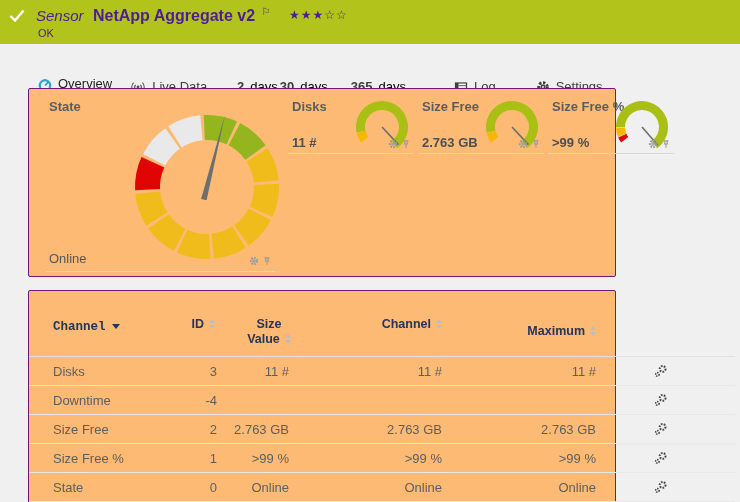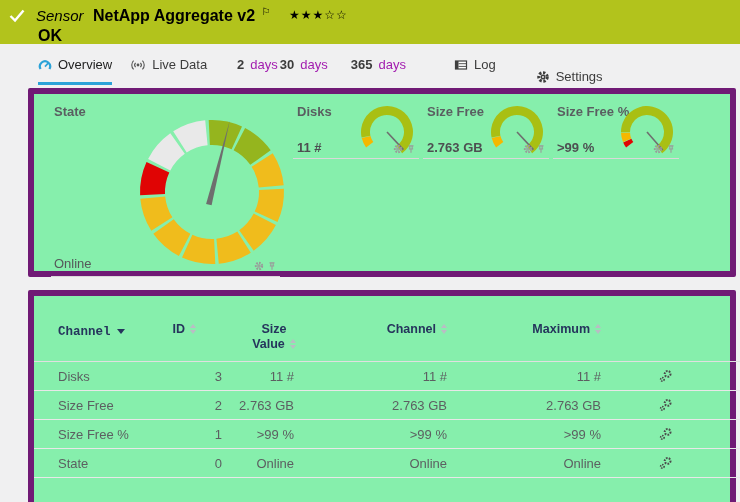--- a/index.html
+++ b/index.html
@@ -6,45 +6,45 @@
   html,body { width:740px; height:502px; overflow:hidden; }
   body {
     font-family:"Liberation Sans", sans-serif;
     background:#f0f0f1;
     position:relative;
     color:#444;
   }
   
   .hdr {
     position:absolute; left:0; top:0; width:740px; height:44px;
-    background:#b2c31c; color:#000000;
+    background:#b2c31c; color:#4c1d95;
   }
   .hdr .check { position:absolute; left:9px; top:9px; }
   .hdr .line1 { position:absolute; left:36px; top:6px; white-space:nowrap; }
   .hdr .sensor-type { font-style:italic; font-size:15px; }
   .hdr .title { font-weight:bold; font-size:16px; margin-left:5px; }
   .hdr .flag { font-size:10px; vertical-align:super; margin-left:2px; }
   .hdr .stars { font-size:12px; letter-spacing:1px; margin-left:14px; vertical-align:2px; }
-  .hdr .status { position:absolute; left:38px; top:27px; font-size:16px; font-weight:bold; }
-  
-  .tabbar { position:absolute; left:0; top:44px; width:740px; height:60px; display:flex; align-items:flex-start; padding-top:13px; }
+  .hdr .status { position:absolute; left:38px; top:27px; font-size:11px; font-weight:normal; }
+  
+  .tabbar { position:absolute; left:0; top:44px; width:740px; height:60px; display:flex; align-items:flex-end; padding-top:13px; }
   .tab { display:flex; align-items:center; gap:6px; font-size:13px; color:#3c3c3c; cursor:pointer; padding-bottom:10px; white-space:nowrap; }
   .tab .num { font-weight:bold; }
-  .tab .suffix { color:#a21caf; }
+  .tab .suffix { color:#000000; }
   .tab.active { border-bottom:3px solid #2ba2d8; color:#222; }
   .tab:nth-child(1){ margin-left:38px; }
   .tab:nth-child(2){ margin-left:18px; }
   .tab:nth-child(3){ margin-left:30px; }
   .tab:nth-child(4){ margin-left:2px; }
   .tab:nth-child(5){ margin-left:23px; }
   .tab:nth-child(6){ margin-left:48px; }
   .tab:nth-child(7){ margin-left:40px;margin-top:12px; }
   .tab:nth-child(8){ margin-left:30px; }
   
-  .panel { position:absolute; left:28px; width:708px; background:#86efac; border:6px solid #701a75; border-radius:2px; }
+  .panel { position:absolute; left:28px; width:588px; background:#fdba74; border:1px solid #701a75; border-radius:2px; }
   .panel-gauges { top:88px; height:189px; }
   .panel-table  { top:290px; height:240px; }
   .glabel { font-size:13px; font-weight:bold; color:#5a5e61; }
   .gvalue { font-size:13px; font-weight:bold; color:#4d4f51; }
   
   .state-cell { position:absolute; left:0; top:0; width:255px; height:189px; }
   .state-cell .glabel { position:absolute; left:20px; top:10px; }
   .state-cell svg.big { position:absolute; left:98px; top:16px; }
   .state-cell .gvalue { position:absolute; left:20px; top:162px; font-weight:normal; font-size:13px; color:#55585a; }
   .state-cell .rule { position:absolute; left:17px; top:182px; width:229px; height:1px; background:#d9d9d9; }
@@ -55,24 +55,24 @@
   .mini .glabel { position:absolute; left:8px; top:10px; }
   .mini svg.msvg { position:absolute; left:66px; top:4px; }
   .mini .gvalue { position:absolute; left:8px; top:46px; }
   .mini .rule { position:absolute; left:4px; top:64px; width:126px; height:1px; background:#d9d9d9; }
   .mini .cell-icons { left:104px; top:50px; }
   
   .tbl { position:absolute; left:0; top:0; width:706px; }
   .thead { position:relative; height:66px; border-bottom:1px solid #e0e0e0; }
   .th { position:absolute; font-size:12.5px; font-weight:bold; color:#25355c; white-space:nowrap; }
   .th-channel { left:24px; top:29px;font-family:Liberation Mono, monospace; }
-  .th-id   { top:26px; right:544px;text-align:right; }
+  .th-id   { top:26px; right:520px;text-align:right; }
   .th-last { top:26px; right:434px; width:64px; text-align:center; line-height:15px; }
   .th-min  { top:26px; right:293px; }
-  .th-max  { top:26px; right:139px; }
+  .th-max  { top:33px; right:139px; }
   .caret { display:inline-block; width:0; height:0; border-left:4px solid transparent; border-right:4px solid transparent; border-top:5px solid #25355c; margin-left:6px; vertical-align:1px; }
   .sort { display:inline-block; margin-left:5px; vertical-align:-1px; }
   .sort i { display:block; width:0; height:0; border-left:3.5px solid transparent; border-right:3.5px solid transparent; }
   .sort .up { border-bottom:4px solid #b9bdc4; margin-bottom:2px; }
   .sort .down { border-top:4px solid #b9bdc4; }
   .trow { position:relative; height:29px; border-bottom:1px solid #e8e8e8; }
   .trow span { position:absolute; top:7px; font-size:13px; color:#5c5f61; white-space:nowrap; }
   .c-channel { left:24px; }
   .c-id   { right:518px; }
   .c-last { right:446px; }
@@ -261,20 +261,31 @@
           <span class="c-id">3</span>
           <span class="c-last">11 #</span>
           <span class="c-min">11 #</span>
           <span class="c-max">11 #</span>
           <span class="c-tools iconbtn"><svg width="14" height="14" viewBox="0 0 14 14">
               <circle cx="8.6" cy="4.9" r="2.9" fill="none" stroke="#4a4a4a" stroke-width="2" stroke-dasharray="1.7 1.2"></circle>
               <circle cx="3.4" cy="10.4" r="1.7" fill="none" stroke="#4a4a4a" stroke-width="1.7" stroke-dasharray="1.3 1"></circle>
             </svg></span>
         </div>
         <div class="trow">
+          <span class="c-channel">Downtime</span>
+          <span class="c-id">-4</span>
+          <span class="c-last"></span>
+          <span class="c-min"></span>
+          <span class="c-max"></span>
+          <span class="c-tools iconbtn"><svg width="14" height="14" viewBox="0 0 14 14">
+              <circle cx="8.6" cy="4.9" r="2.9" fill="none" stroke="#4a4a4a" stroke-width="2" stroke-dasharray="1.7 1.2"></circle>
+              <circle cx="3.4" cy="10.4" r="1.7" fill="none" stroke="#4a4a4a" stroke-width="1.7" stroke-dasharray="1.3 1"></circle>
+            </svg></span>
+        </div>
+        <div class="trow">
           <span class="c-channel">Size Free</span>
           <span class="c-id">2</span>
           <span class="c-last">2.763 GB</span>
           <span class="c-min">2.763 GB</span>
           <span class="c-max">2.763 GB</span>
           <span class="c-tools iconbtn"><svg width="14" height="14" viewBox="0 0 14 14">
               <circle cx="8.6" cy="4.9" r="2.9" fill="none" stroke="#4a4a4a" stroke-width="2" stroke-dasharray="1.7 1.2"></circle>
               <circle cx="3.4" cy="10.4" r="1.7" fill="none" stroke="#4a4a4a" stroke-width="1.7" stroke-dasharray="1.3 1"></circle>
             </svg></span>
         </div>

